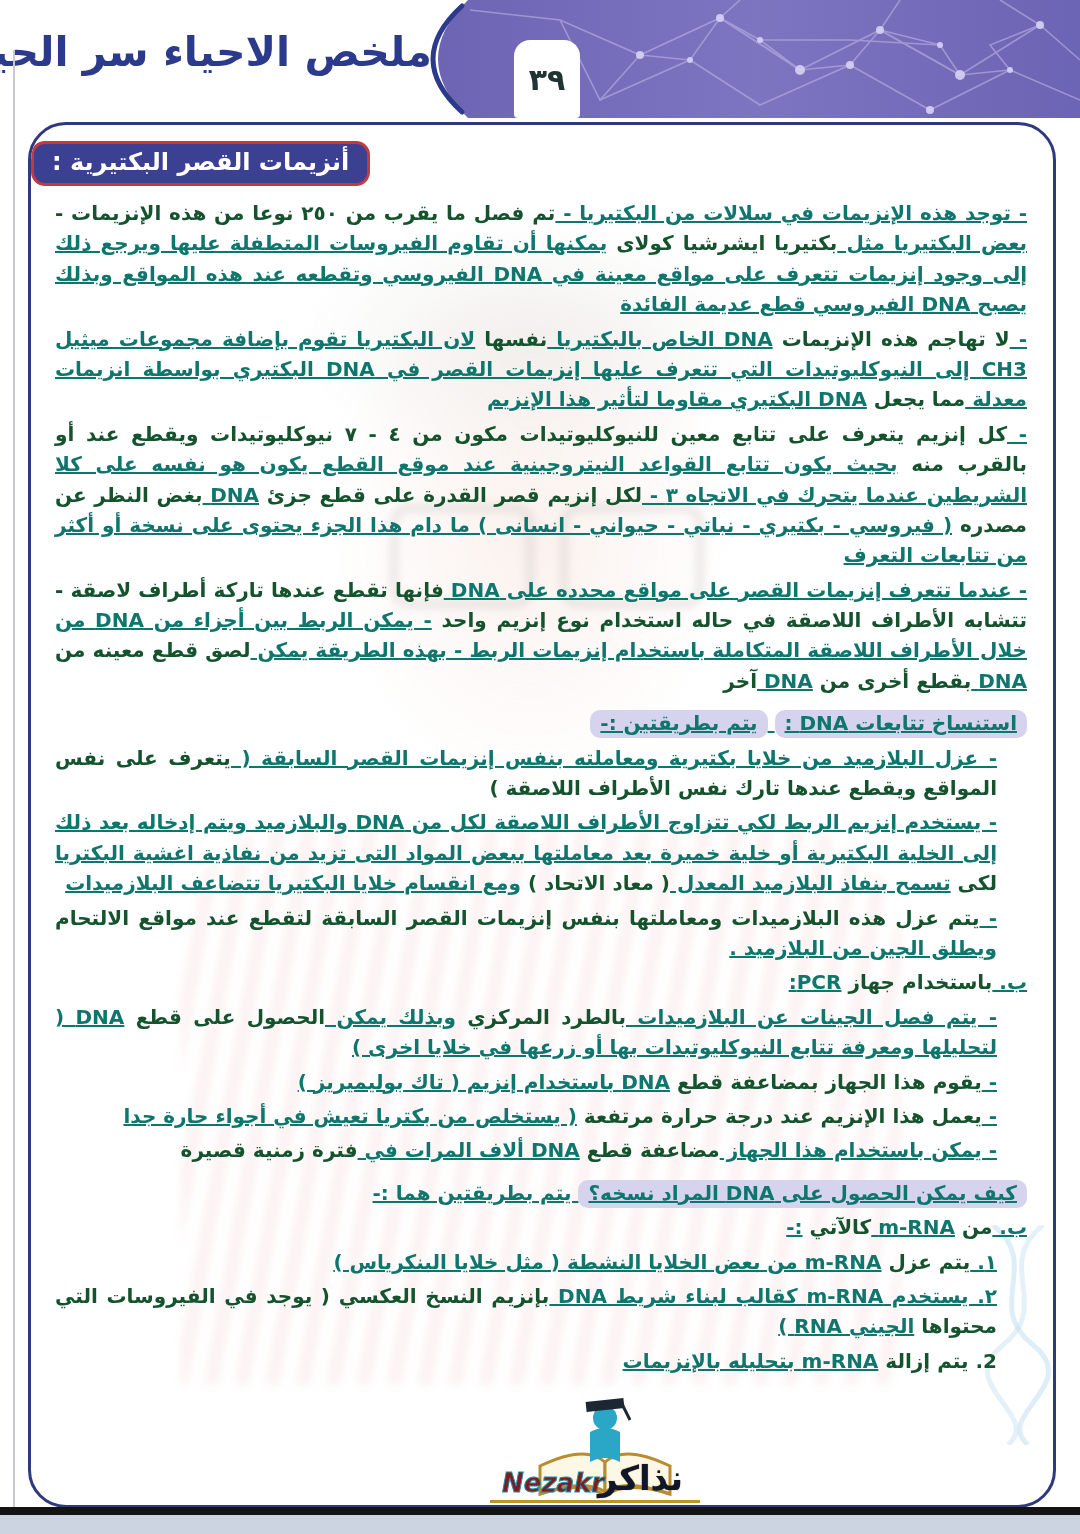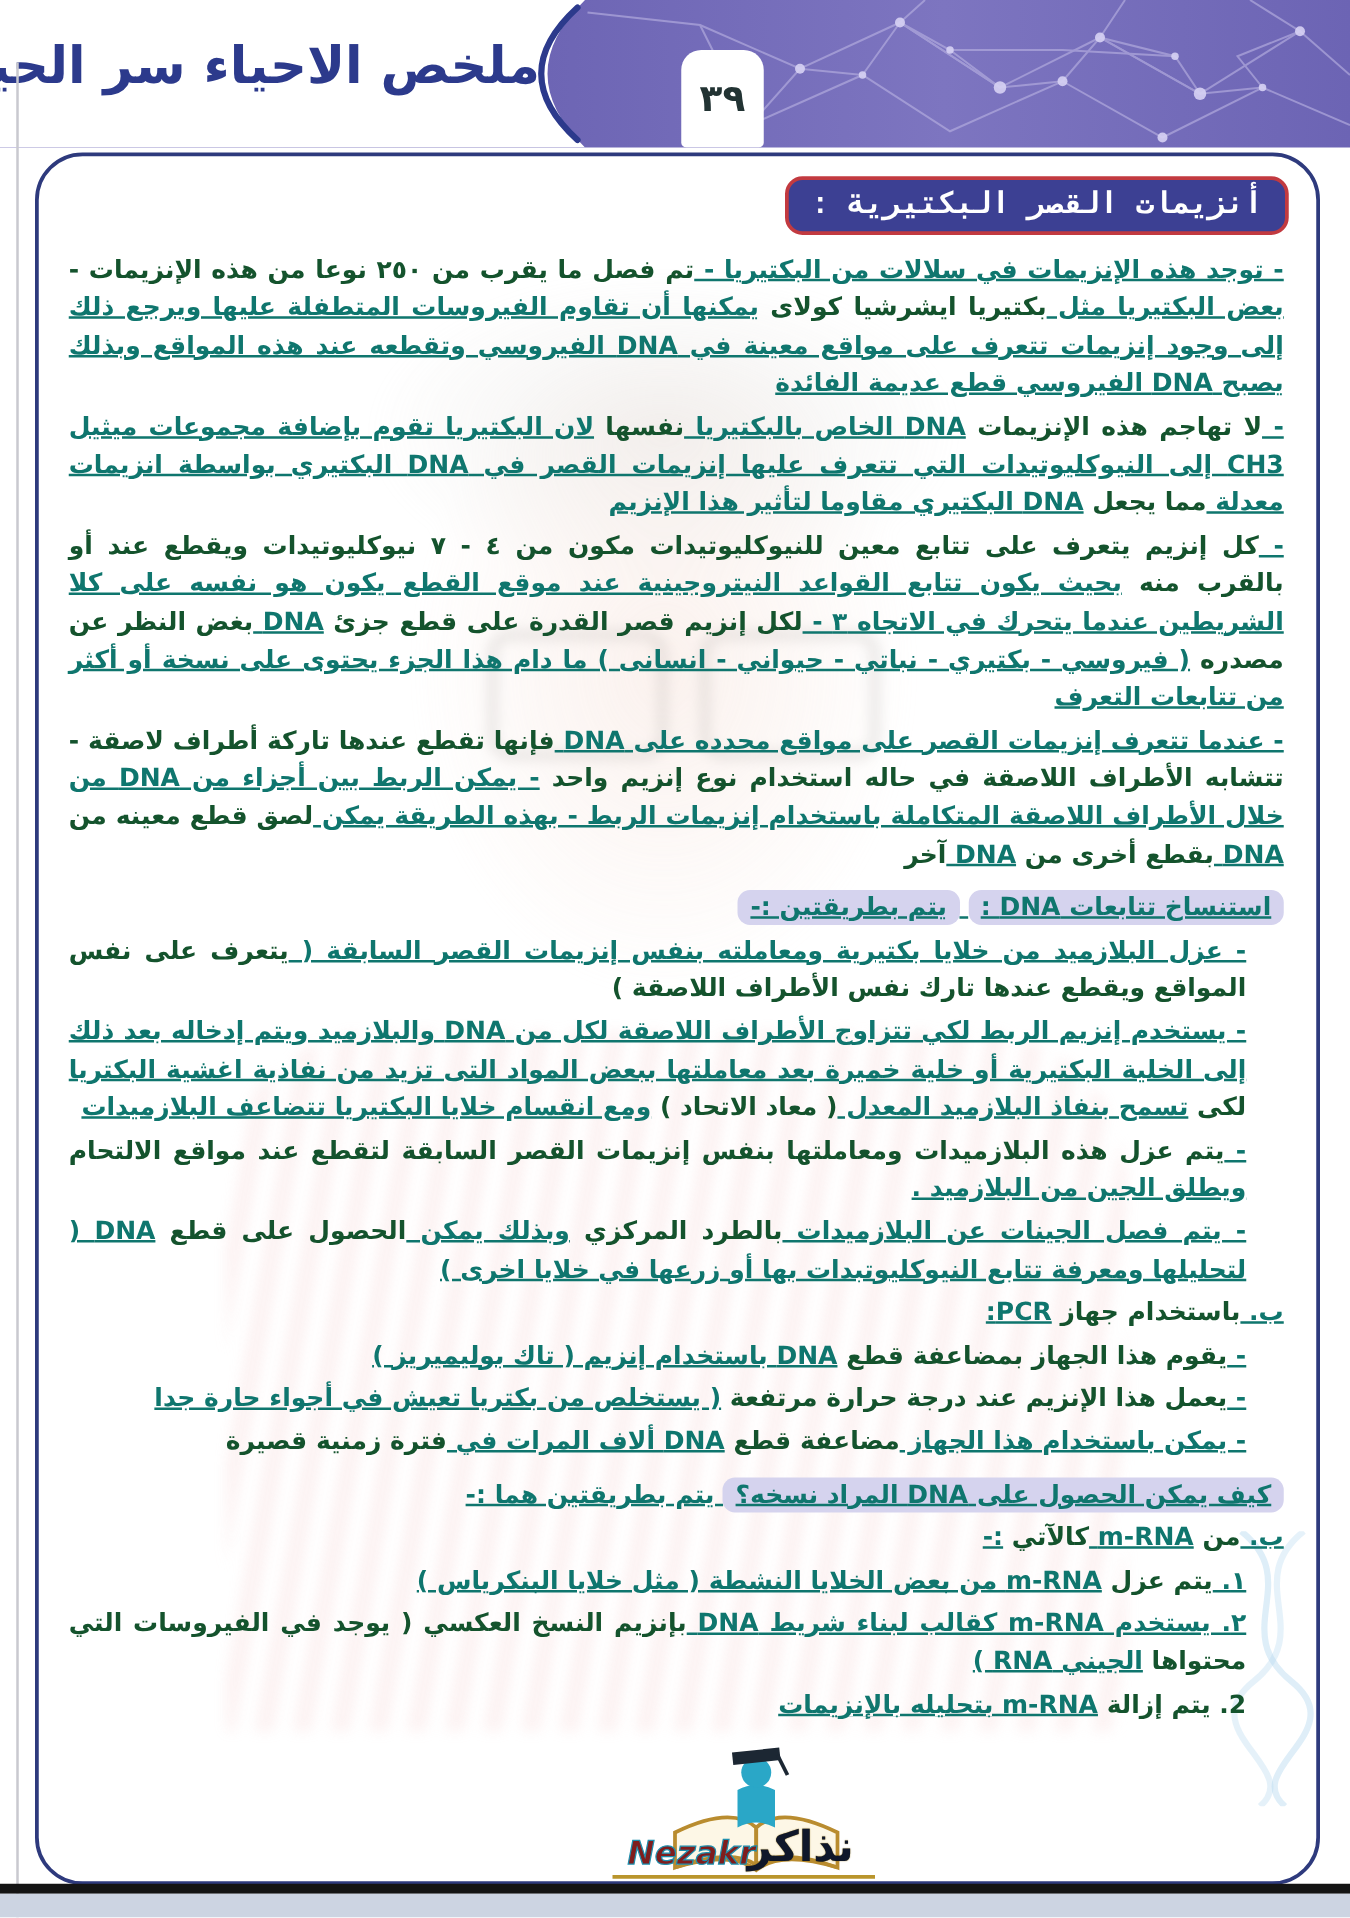--- a/index.html
+++ b/index.html
@@ -6,21 +6,21 @@
   body{width:1080px;height:1534px;position:relative;overflow:hidden;background:#ffffff;
        font-family:"DejaVu Sans","Liberation Sans",sans-serif;}
   .page{position:absolute;inset:0;}
 
   
   .header{position:absolute;left:0;top:0;width:1080px;height:118px;background:linear-gradient(90deg,#7a72bd 0%,#6a62b2 35%,#7d75c0 70%,#6c64b4 100%);overflow:hidden;}
   .header svg{position:absolute;left:0;top:0;}
   .header-title{position:absolute;right:648px;left:8px;top:28px;direction:rtl;text-align:left;
        color:#2c3a8c;font-size:41px;font-weight:bold;letter-spacing:-1px;white-space:nowrap;}
   .page-tab{position:absolute;left:514px;top:40px;width:66px;height:78px;background:#ffffff;
-       border-radius:16px 16px 4px 4px;display:flex;align-items:center;justify-content:center;margin-left:31px;}
+       border-radius:16px 16px 4px 4px;display:flex;align-items:center;justify-content:center;}
   .page-tab span{color:#233; font-size:30px;font-weight:bold;}
 
   .left-scan-line{position:absolute;left:13px;top:50px;width:2px;height:1484px;background:#c9c9cf;}
 
   
   .content-box{position:absolute;left:28px;top:122px;width:1022px;height:1380px;
        border:3px solid #2e3a7d;border-radius:38px;overflow:hidden;background:#ffffff;}
 
   
   .watermark{position:absolute;inset:0;pointer-events:none;filter:blur(5px);opacity:.55;}
@@ -28,21 +28,21 @@
        background:radial-gradient(ellipse at center,rgba(210,205,200,.55),rgba(210,205,200,0) 70%);}
   .wm-face{position:absolute;left:300px;top:150px;width:400px;height:520px;border-radius:50%;
        background:radial-gradient(ellipse at center,rgba(242,214,202,.6),rgba(242,214,202,0) 72%);}
   .wm-glass1{position:absolute;left:360px;top:380px;width:130px;height:90px;border:6px solid rgba(110,100,95,.35);border-radius:18px;}
   .wm-glass2{position:absolute;left:530px;top:380px;width:130px;height:90px;border:6px solid rgba(110,100,95,.35);border-radius:18px;}
   .wm-shirt{position:absolute;left:150px;top:700px;width:720px;height:560px;border-radius:120px 120px 0 0;
        background:repeating-linear-gradient(100deg,rgba(238,170,170,.28) 0 14px,rgba(255,255,255,.05) 14px 30px);}
   .wm-dna{position:absolute;right:-10px;bottom:60px;width:90px;height:220px;opacity:.5;}
 
   
-  .badge-row{position:relative;text-align:right;direction:rtl;padding:16px 22px 4px 0;font-family:Liberation Mono, monospace;}
+  .badge-row{position:relative;text-align:left;direction:rtl;padding:16px 22px 4px 0;}
   .title-badge{display:inline-block;background:#3c4093;border:3px solid #c23a40;border-radius:14px;
        color:#ffffff;font-size:24px;font-weight:bold;padding:4px 18px 7px 18px;direction:rtl;}
 
   
   .paras{position:relative;direction:rtl;padding:4px 26px 0 24px;text-align:justify;}
   .para{font-weight:bold;font-size:20px;line-height:1.52;margin:4px 0;}
   .para.ind1{padding-right:30px;}
   .para.hdr{margin-top:12px;}
   .seg.navy{color:#0f766e;text-decoration:underline;}
   .seg.red{color:#14532d;}
@@ -123,22 +123,22 @@
 
     <div class="paras">
         <div class="para ind0"><span class="seg navy">- توجد هذه الإنزيمات في سلالات من البكتيريا - </span><span class="seg red">تم فصل ما يقرب من ٢٥٠ نوعا من هذه الإنزيمات - </span><span class="seg navy">بعض البكتيريا مثل </span><span class="seg red">بكتيريا ايشرشيا كولاى </span><span class="seg navy">يمكنها أن تقاوم الفيروسات المتطفلة عليها ويرجع ذلك إلى وجود إنزيمات تتعرف على مواقع معينة في DNA الفيروسي وتقطعه عند هذه المواقع وبذلك يصبح DNA الفيروسي قطع عديمة الفائدة</span></div>
         <div class="para ind0"><span class="seg navy">- </span><span class="seg red">لا تهاجم هذه الإنزيمات </span><span class="seg navy">DNA الخاص بالبكتيريا </span><span class="seg red">نفسها </span><span class="seg navy">لان البكتيريا تقوم بإضافة مجموعات ميثيل CH3 إلى النيوكليوتيدات التي تتعرف عليها إنزيمات القصر في DNA البكتيري بواسطة انزيمات معدلة </span><span class="seg red">مما يجعل </span><span class="seg navy">DNA البكتيري مقاوما لتأثير هذا الإنزيم</span></div>
         <div class="para ind0"><span class="seg navy">- </span><span class="seg red">كل إنزيم يتعرف على تتابع معين للنيوكليوتيدات مكون من ٤ - ٧ نيوكليوتيدات ويقطع عند أو بالقرب منه </span><span class="seg navy">بحيث يكون تتابع القواعد النيتروجينية عند موقع القطع يكون هو نفسه على كلا الشريطين عندما يتحرك في الاتجاه ٣ - </span><span class="seg red">لكل إنزيم قصر القدرة على قطع جزئ </span><span class="seg navy">DNA </span><span class="seg red">بغض النظر عن مصدره </span><span class="seg navy">( فيروسي - بكتيري - نباتي - حيواني - انسانى )   ما دام هذا الجزء يحتوى على نسخة أو أكثر من تتابعات التعرف</span></div>
         <div class="para ind0"><span class="seg navy">- عندما تتعرف إنزيمات القصر على مواقع محدده على DNA </span><span class="seg red">فإنها تقطع عندها تاركة أطراف لاصقة - تتشابه الأطراف اللاصقة في حاله استخدام نوع إنزيم واحد </span><span class="seg navy">- يمكن الربط بين أجزاء من DNA من خلال الأطراف اللاصقة المتكاملة باستخدام إنزيمات الربط - بهذه الطريقة يمكن </span><span class="seg red">لصق قطع معينه من </span><span class="seg navy">DNA </span><span class="seg red">بقطع أخرى من </span><span class="seg navy">DNA </span><span class="seg red">آخر</span></div>
         <div class="para ind0 hdr"><span class="seg navy pill">استنساخ تتابعات DNA :</span><span class="seg navy">  </span><span class="seg navy pill">يتم بطريقتين :-</span></div>
         <div class="para ind1"><span class="seg navy">- عزل البلازميد من خلايا بكتيرية ومعاملته بنفس إنزيمات القصر السابقة ( </span><span class="seg red">يتعرف على نفس المواقع ويقطع عندها تارك نفس الأطراف اللاصقة )</span></div>
         <div class="para ind1"><span class="seg navy">- يستخدم إنزيم الربط لكي تتزاوج الأطراف اللاصقة لكل من DNA والبلازميد ويتم إدخاله بعد ذلك إلى الخلية البكتيرية أو خلية خميرة بعد معاملتها ببعض المواد التى تزيد من نفاذية اغشية البكتريا </span><span class="seg red">لكى </span><span class="seg navy">تسمح بنفاذ البلازميد المعدل </span><span class="seg red">( معاد الاتحاد ) </span><span class="seg navy">ومع انقسام خلايا البكتيريا تتضاعف البلازميدات</span></div>
         <div class="para ind1"><span class="seg navy">- </span><span class="seg red">يتم عزل هذه البلازميدات ومعاملتها بنفس إنزيمات القصر السابقة لتقطع عند مواقع الالتحام </span><span class="seg navy">ويطلق الجين من البلازميد .</span></div>
+        <div class="para ind0"><span class="seg navy">ب. </span><span class="seg red">باستخدام جهاز </span><span class="seg navy">PCR:</span></div>
         <div class="para ind1"><span class="seg navy">- يتم فصل الجينات عن البلازميدات </span><span class="seg red">بالطرد المركزي </span><span class="seg navy">وبذلك يمكن </span><span class="seg red">الحصول على قطع </span><span class="seg navy">DNA ( لتحليلها ومعرفة تتابع النيوكليوتبدات بها أو زرعها في خلايا اخرى )</span></div>
-        <div class="para ind0"><span class="seg navy">ب. </span><span class="seg red">باستخدام جهاز </span><span class="seg navy">PCR:</span></div>
         <div class="para ind1"><span class="seg navy">- </span><span class="seg red">يقوم هذا الجهاز بمضاعفة قطع </span><span class="seg navy">DNA باستخدام إنزيم ( تاك بوليميريز )</span></div>
         <div class="para ind1"><span class="seg navy">- </span><span class="seg red">يعمل هذا الإنزيم عند درجة حرارة مرتفعة </span><span class="seg navy">( يستخلص من بكتريا تعيش في أجواء حارة جدا</span></div>
         <div class="para ind1"><span class="seg navy">- يمكن باستخدام هذا الجهاز </span><span class="seg red">مضاعفة قطع </span><span class="seg navy">DNA ألاف المرات في </span><span class="seg red">فترة زمنية قصيرة</span></div>
         <div class="para ind0 hdr"><span class="seg navy pill">كيف يمكن الحصول على DNA المراد نسخه؟</span><span class="seg navy">  يتم بطريقتين هما :-</span></div>
         <div class="para ind0"><span class="seg navy">ب. </span><span class="seg red">من </span><span class="seg navy">m-RNA </span><span class="seg red">كالآتي </span><span class="seg navy">:-</span></div>
         <div class="para ind1"><span class="seg navy">١. </span><span class="seg red">يتم عزل </span><span class="seg navy">m-RNA من بعض الخلايا النشطة ( مثل خلايا البنكرياس )</span></div>
         <div class="para ind1"><span class="seg navy">٢. يستخدم m-RNA كقالب لبناء شريط DNA </span><span class="seg red">بإنزيم النسخ العكسي ( يوجد في الفيروسات التي محتواها </span><span class="seg navy">الجيني RNA )</span></div>
         <div class="para ind1"><span class="seg red">2. يتم إزالة </span><span class="seg navy">m-RNA بتحليله بالإنزيمات</span></div>
         <div class="para ind1"></div>
       </div>

